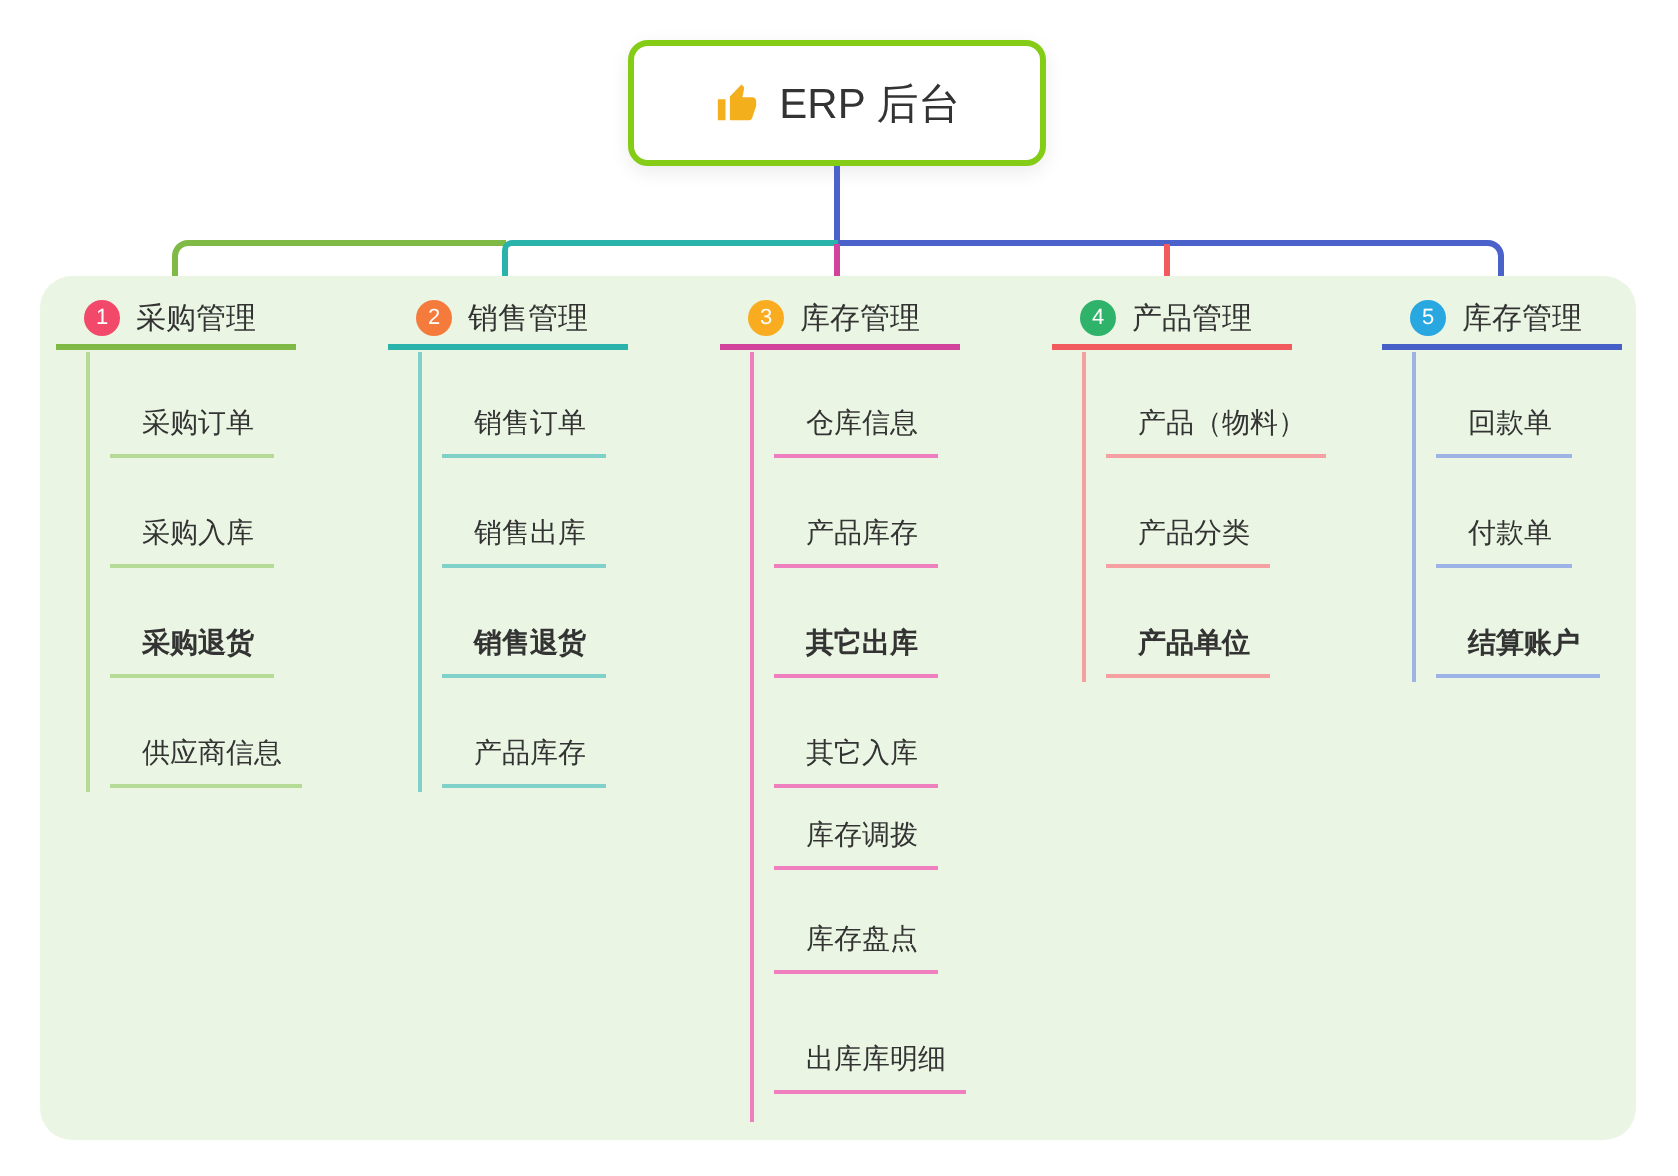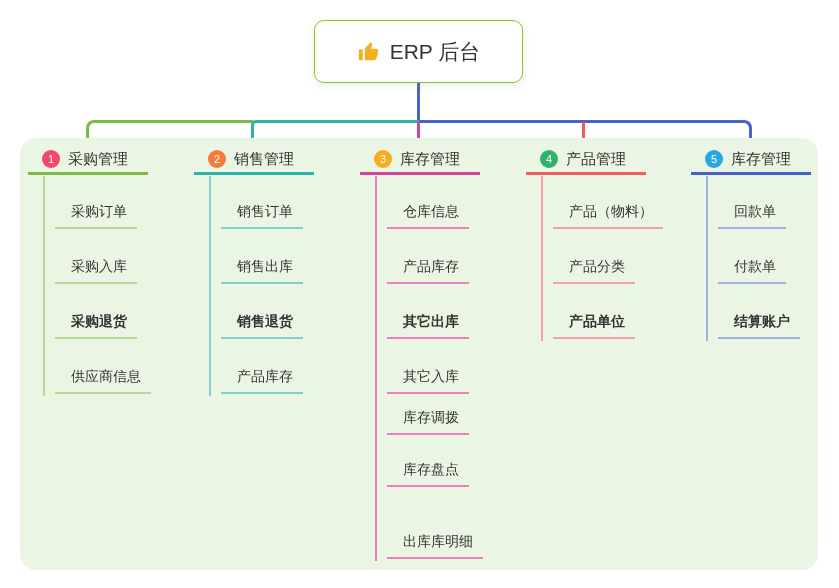--- a/index.html
+++ b/index.html
@@ -2,21 +2,21 @@
 <html><head>
 <meta charset="utf-8">
 <style>
   * { margin:0; padding:0; box-sizing:border-box; }
   body { font-family:"Liberation Sans","DejaVu Sans",sans-serif; background:#fff; }
   .stage { position:relative; width:839px; height:588px; background:#ffffff; overflow:hidden; }
 
   
   .root-node {
     position:absolute; left:314px; top:20px; width:209px; height:63px;
-    background:#ffffff; border:1px solid #84cc16; border-radius:10px;
+    background:#ffffff; border:3px solid #84cc16; border-radius:10px;
     box-shadow:0 3px 10px rgba(0,0,0,0.08);
     display:flex; align-items:center; justify-content:center; gap:10px;
     font-size:21px; color:#333; cursor:pointer;
   }
   .thumb { width:23px; height:23px; display:inline-flex; }
   .thumb svg { width:100%; height:100%; }
 
   
   .panel {
     position:absolute; left:20px; top:138px; width:798px; height:432px;
@@ -59,21 +59,21 @@
 
   .child {
     position:absolute; left:15px;
     font-size:14px; line-height:17px; color:#333; white-space:nowrap;
     padding:0 10px 7px 16px; border-bottom:2px solid var(--lc);
     cursor:pointer;
     margin-left:12px;
   }
   .row-0 { top:57px; }  .row-1 { top:112px; } .row-2 { top:167px;font-weight:bold; }
   .row-3 { top:222px; } .row-4 { top:263px; } .row-5 { top:315px; }
-  .row-6 { top:387px; }
+  .row-6 { top:375px; }
 </style>
 </head>
 <body>
 
 <div class="stage">
 
   <div class="root-node">
     <span class="thumb">
       <svg viewBox="0 0 24 24" fill="#f3b01c">
           <path d="M2 10h4v11H2zM22 11c0-1.1-.9-2-2-2h-5.2l.9-4.4c.1-.5-.1-1-.4-1.3l-1-1-6 6.3V21h9.8c.8 0 1.5-.5 1.8-1.2l2-6c.1-.2.1-.4.1-.6v-2.2z"></path>

